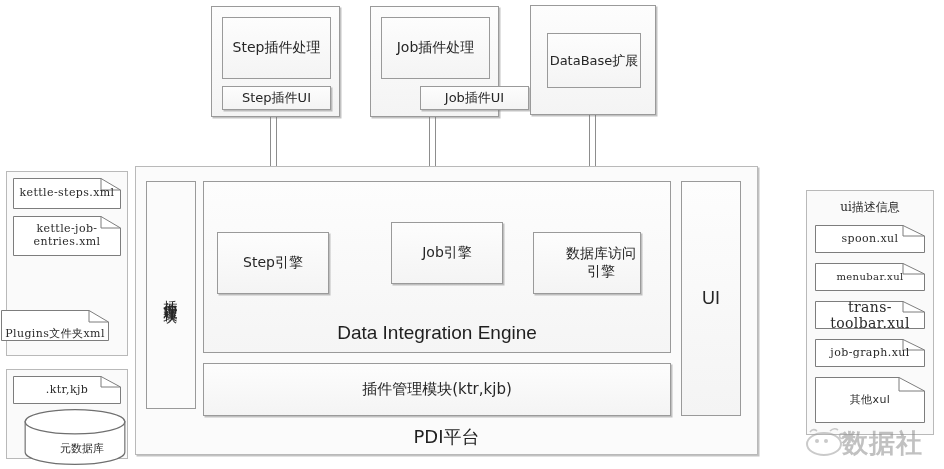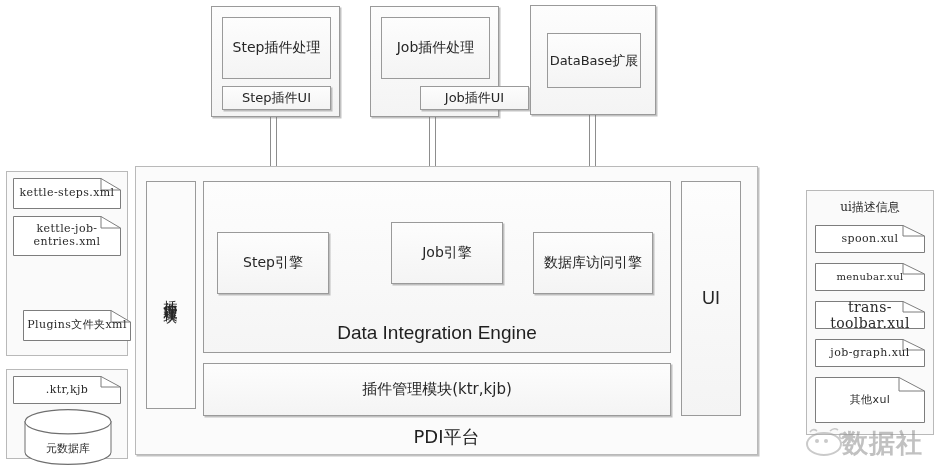--- a/index.html
+++ b/index.html
@@ -169,40 +169,40 @@
 
   <div class="doc" style="left:13px; top:216px; width:108px; height:40px; font-size:11px;">
     <svg viewBox="0 0 108 40" preserveAspectRatio="none">
       <path d="M0.5,0.5 L88,0.5 L107.5,12 L107.5,39.5 L0.5,39.5 Z" fill="#ffffff" stroke="#7d7d7d" stroke-width="1"></path>
       <path d="M88,0.5 L88,12 L107.5,12" fill="none" stroke="#7d7d7d" stroke-width="1"></path>
     </svg>
     <span>kettle-job-entries.xml</span>
   </div>
 
 
-  <div class="doc" style="left:23px; top:310px; width:108px; height:31px; font-size:11px;">
+  <div class="doc" style="left:1px; top:310px; width:108px; height:31px; font-size:11px;align-items:flex-end;">
     <svg viewBox="0 0 108 31" preserveAspectRatio="none">
       <path d="M0.5,0.5 L88,0.5 L107.5,12 L107.5,30.5 L0.5,30.5 Z" fill="#ffffff" stroke="#7d7d7d" stroke-width="1"></path>
       <path d="M88,0.5 L88,12 L107.5,12" fill="none" stroke="#7d7d7d" stroke-width="1"></path>
     </svg>
     <span>Plugins文件夹xml</span>
   </div>
 
   <div class="panel" style="left:6px; top:369px; width:122px; height:90px;">
   </div>
 
   <div class="doc" style="left:13px; top:376px; width:108px; height:28px; font-size:11px;">
     <svg viewBox="0 0 108 28" preserveAspectRatio="none">
       <path d="M0.5,0.5 L88,0.5 L107.5,11 L107.5,27.5 L0.5,27.5 Z" fill="#ffffff" stroke="#7d7d7d" stroke-width="1"></path>
       <path d="M88,0.5 L88,11 L107.5,11" fill="none" stroke="#7d7d7d" stroke-width="1"></path>
     </svg>
     <span>.ktr,kjb</span>
   </div>
 
-  <div class="cyl" style="left:24px; top:409px; width:88px; height:56px;">
+  <div class="cyl" style="left:24px; top:409px; width:88px; height:56px;padding-left:14px;">
     <svg viewBox="0 0 88 44" preserveAspectRatio="none">
       <path d="M1,10 L1,34 A 43 9.5 0 0 0 87,34 L87,10 Z" fill="#ffffff" stroke="#6f6f6f" stroke-width="1"></path>
       <ellipse cx="44" cy="10" rx="43" ry="9.5" fill="#ffffff" stroke="#6f6f6f" stroke-width="1"></ellipse>
     </svg>
     <span class="label-cn" style="font-size:11px; margin-bottom:9px;">元数据库</span>
   </div>
 
   <div class="panel shadowed" style="left:135px; top:166px; width:623px; height:289px; background:#fbfbfb;">
   </div>
 
@@ -213,21 +213,21 @@
   <div class="box" style="left:203px; top:181px; width:468px; height:172px; display:block; background:linear-gradient(to bottom,#fdfdfd 0%,#f5f5f5 100%);">
   </div>
   <div style="position:absolute; left:203px; top:322px; width:468px; text-align:center; font-size:19px; color:#1f1f1f;">Data Integration Engine</div>
 
   <div class="box label-cn shadowed" style="left:217px; top:232px; width:112px; height:62px; font-size:14px;">
     <span>Step引擎</span>
   </div>
   <div class="box label-cn shadowed" style="left:377px; top:222px; width:112px; height:62px; font-size:14px;margin-left:14px;">
     <span>Job引擎</span>
   </div>
-  <div class="box label-cn shadowed" style="left:533px; top:232px; width:120px; height:62px; font-size:14px;">
+  <div class="box label-cn shadowed" style="left:533px; top:232px; width:108px; height:62px; font-size:14px;padding-left:28px;">
     <span>数据库访问引擎</span>
   </div>
 
   <div class="box label-cn shadowed" style="left:203px; top:363px; width:468px; height:53px; font-size:15px;">
     <span>插件管理模块(ktr,kjb)</span>
   </div>
 
   <div class="label-cn" style="position:absolute; left:135px; top:425px; width:623px; text-align:center; font-size:18px; color:#1f1f1f;">PDI平台</div>
 
   <div class="box" style="left:681px; top:181px; width:60px; height:235px; font-size:18px;">

